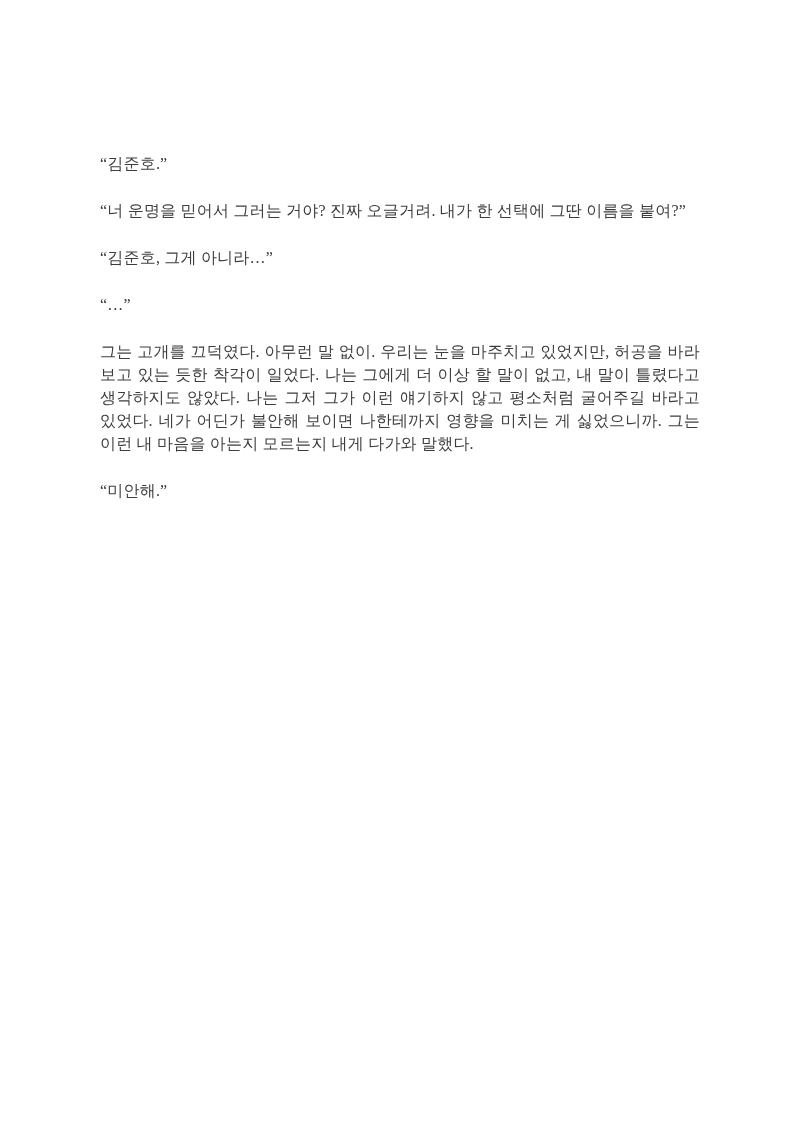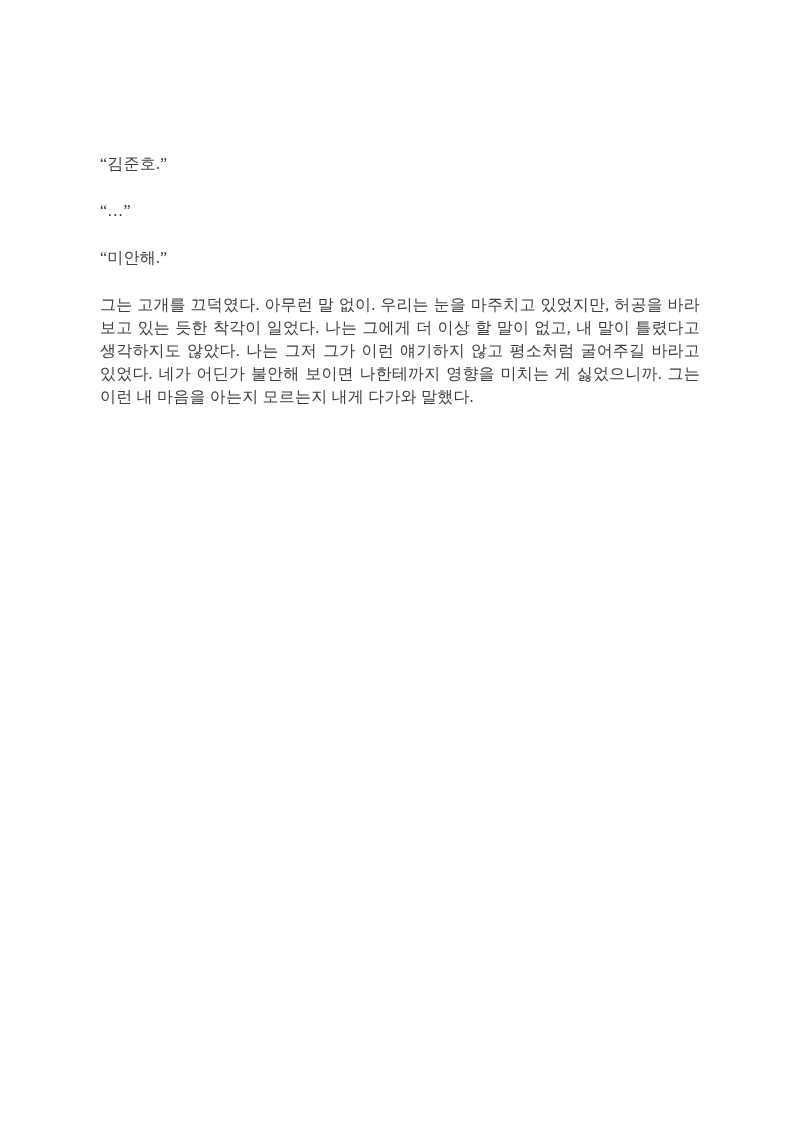--- a/index.html
+++ b/index.html
@@ -32,17 +32,19 @@
     overflow-wrap: break-word;
     letter-spacing: 0.2px;
   }
 </style>
 </head>
 <body>
 
 <div class="page">
   <div class="doc-body">
     <p>“김준호.”</p>
+    <p>“너 운명을 믿어서 그러는 거야? 진짜 오글거려. 내가 한 선택에 그딴 이름을 붙여?”</p>
+    <p>“김준호, 그게 아니라…”</p>
     <p>“…”</p>
+    <p>그는 고개를 끄덕였다. 아무런 말 없이. 우리는 눈을 마주치고 있었지만, 허공을 바라보고 있는 듯한 착각이 일었다. 나는 그에게 더 이상 할 말이 없고, 내 말이 틀렸다고 생각하지도 않았다. 나는 그저 그가 이런 얘기하지 않고 평소처럼 굴어주길 바라고 있었다. 네가 어딘가 불안해 보이면 나한테까지 영향을 미치는 게 싫었으니까. 그는 이런 내 마음을 아는지 모르는지 내게 다가와 말했다.</p>
     <p>“미안해.”</p>
-    <p>그는 고개를 끄덕였다. 아무런 말 없이. 우리는 눈을 마주치고 있었지만, 허공을 바라보고 있는 듯한 착각이 일었다. 나는 그에게 더 이상 할 말이 없고, 내 말이 틀렸다고 생각하지도 않았다. 나는 그저 그가 이런 얘기하지 않고 평소처럼 굴어주길 바라고 있었다. 네가 어딘가 불안해 보이면 나한테까지 영향을 미치는 게 싫었으니까. 그는 이런 내 마음을 아는지 모르는지 내게 다가와 말했다.</p>
   </div>
 </div>
 
 </body></html>

